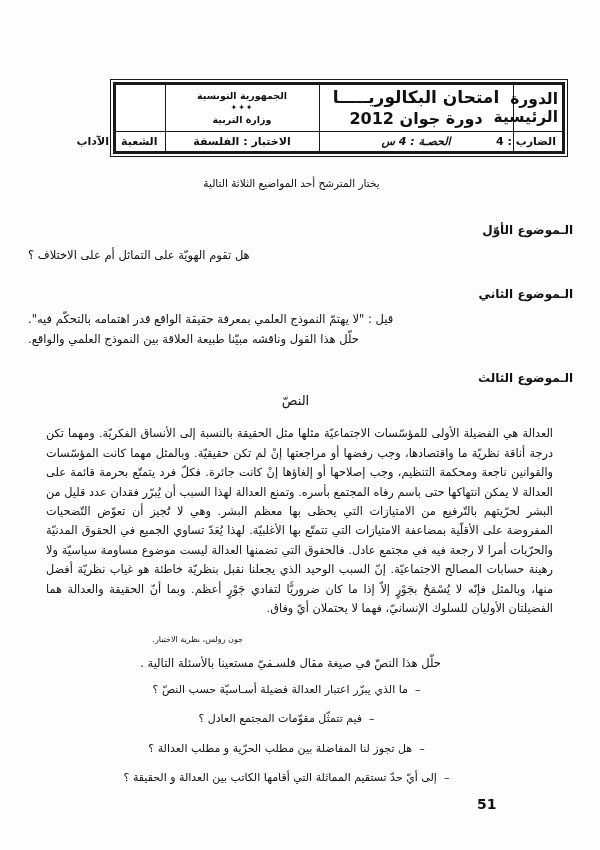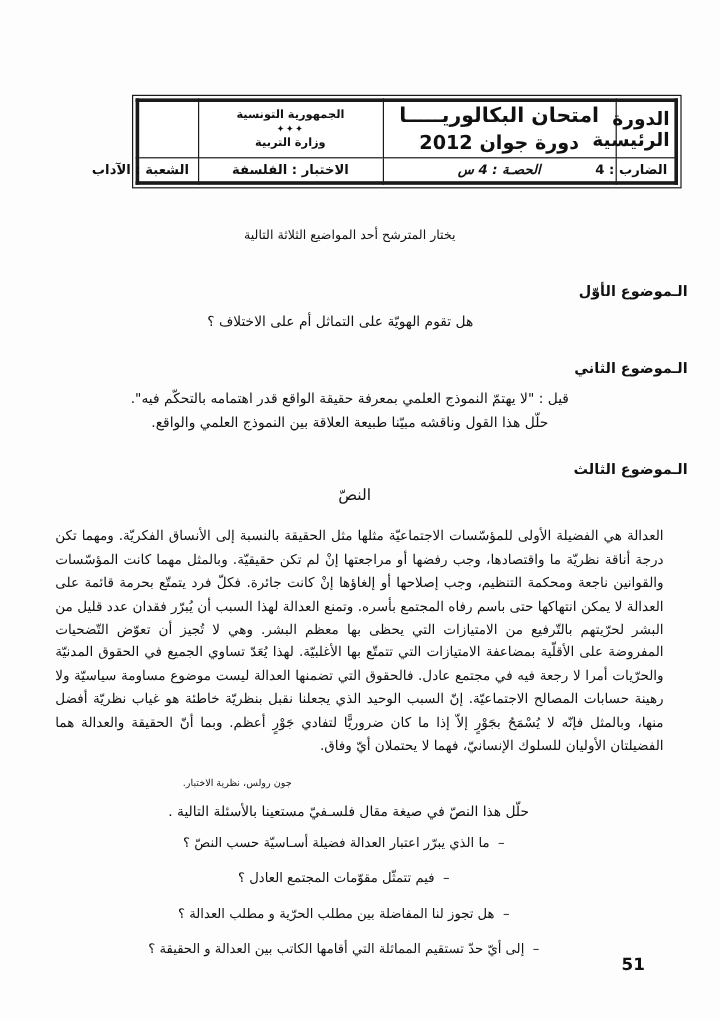--- a/index.html
+++ b/index.html
@@ -87,21 +87,21 @@
     white-space: nowrap;
   }
   .row2 .c-branch  { text-align: right; padding-right: 7px; }
   .row2 .c-subject { text-align: center; }
   .row2 .c-duration{ text-align: center; width: 92px; font-style: italic; }
   .row2 .c-coef    { text-align: left; width: 60px; padding-right: 6px; margin-top: 48px; }
 
   
   .content {
     position: absolute;
-    top: 190px;
+    top: 177px;
     left: 28px;
     width: 545px;
     font-size: 11.5px;
   }
 
   .instruction {
     text-align: center;
     font-size: 10.5px;
     margin: 0 0 34px 0;
     padding-right: 18px;
@@ -112,21 +112,21 @@
     font-size: 12px;
     text-align: right;
     margin: 0 0 8px 0;
     letter-spacing: .3px;
   }
 
   .topic-body {
     margin: 0 0 22px 0;
     font-size: 11.5px;
     line-height: 1.75;
-    text-align: center;
+    text-align: left;
   }
   .topic-body p { margin: 0; }
   .indent-1 { padding-right: 34px; }
   .indent-2 { padding-right: 18px; }
 
   .text-heading {
     text-align: center;
     font-weight: 400;
     font-size: 13px;
     margin: 2px 0 8px 0;
@@ -170,21 +170,21 @@
     padding-right: 28px;
   }
   .questions li .dash {
     display: inline-block;
     margin-left: 7px;
   }
 
   .page-number {
     position: absolute;
     bottom: 38px;
-    left: 518px;
+    left: 477px;
     font-size: 14px;
     font-weight: 700;
     direction: ltr;
   }
 </style>
 </head>
 <body>
 
 <div class="page">
 

